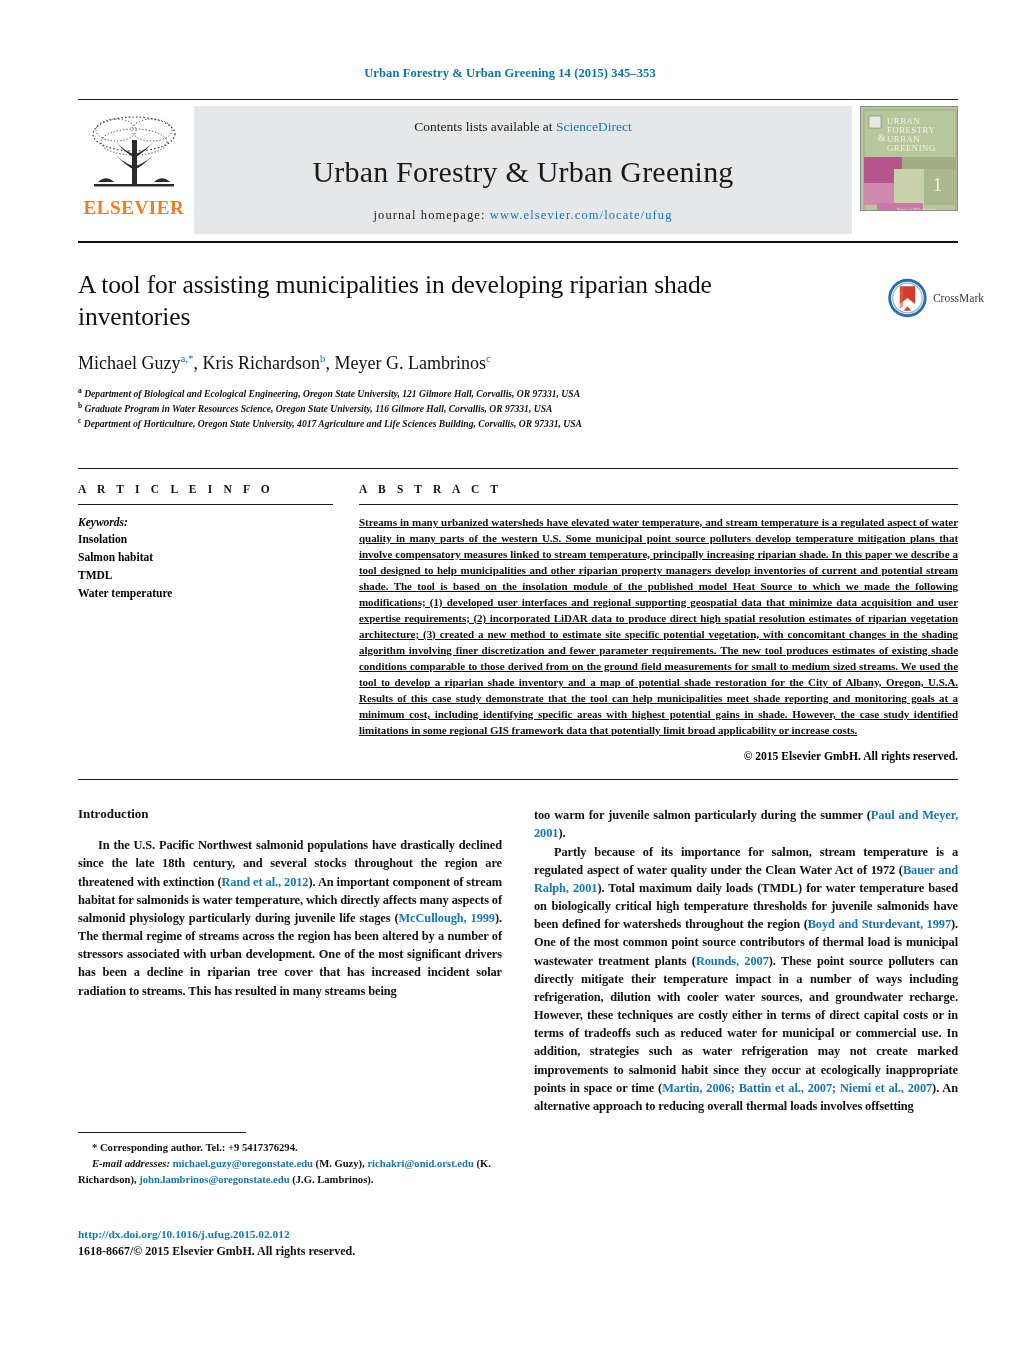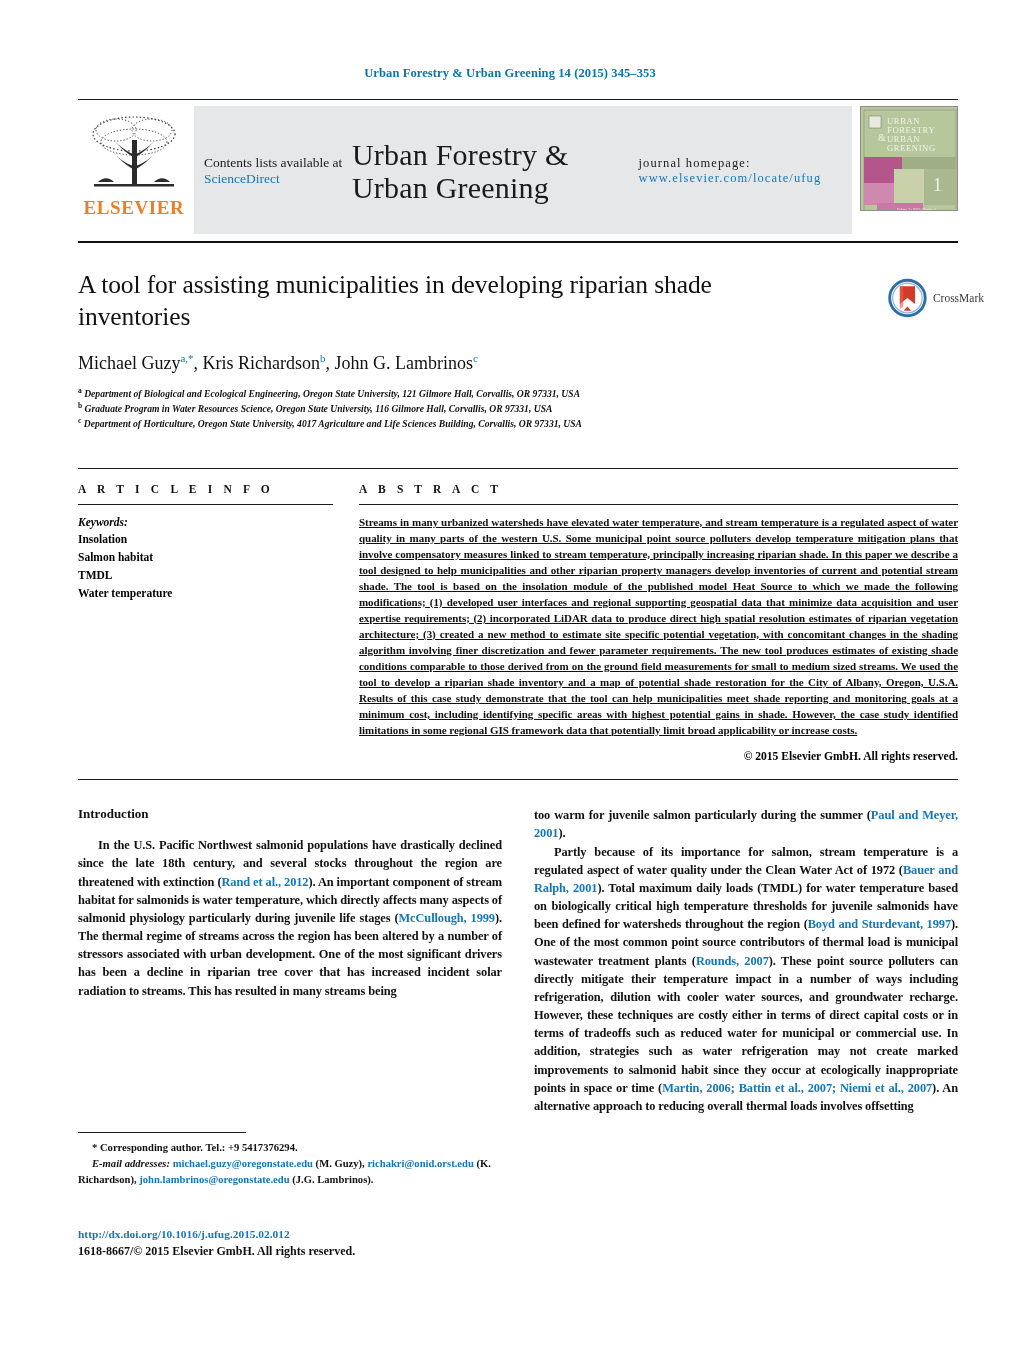--- a/index.html
+++ b/index.html
@@ -45,21 +45,21 @@
     color: #ef7d22;
     font-size: 19px;
     font-weight: bold;
     letter-spacing: .6px;
     line-height: 1;
     margin-top: 2px;
   }
   .masthead-center {
     flex: 1 1 auto;
     background: #e6e7e8;
-    display: flex; flex-direction: row; align-items: center; justify-content: space-between;
+    display: flex; flex-direction: column; align-items: center; justify-content: space-between;
     padding: 13px 10px 11px 10px;
     margin-left: 4px;
     margin-right: 8px;
     height: 128px;
   }
   .contents-line { font-size: 13.5px; color: #1a1a1a; }
   .contents-line .sd { color: #1477b8; }
   .journal-title {
     font-size: 30px;
     color: #1a1a1a;
@@ -265,21 +265,21 @@
       </div>
 
     </div>
   </div>
   <div class="mast-rule"></div>
 
   <div class="title-block">
     <h1 class="article-title">A tool for assisting municipalities in developing riparian shade inventories</h1>
 
     <div class="authors">
-      <span><span>Michael Guzy</span><sup>a,*</sup></span><span>, </span><span><span>Kris Richardson</span><sup>b</sup></span><span>, </span><span><span>John G. Lambrinos</span><sup>c</sup></span>
+      <span><span>Michael Guzy</span><sup>a,*</sup></span><span>, </span><span><span>Kris Richardson</span><sup>b</sup></span><span>, </span><span><span>Meyer G. Lambrinos</span><sup>c</sup></span>
     </div>
 
     <div class="affils">
       <div class="affil"><sup>a</sup> <span>Department of Biological and Ecological Engineering, Oregon State University, 121 Gilmore Hall, Corvallis, OR 97331, USA</span></div>
       <div class="affil"><sup>b</sup> <span>Graduate Program in Water Resources Science, Oregon State University, 116 Gilmore Hall, Corvallis, OR 97331, USA</span></div>
       <div class="affil"><sup>c</sup> <span>Department of Horticulture, Oregon State University, 4017 Agriculture and Life Sciences Building, Corvallis, OR 97331, USA</span></div>
     </div>
 
     <div class="crossmark">
       <svg width="46" height="46" viewBox="0 0 46 46">

